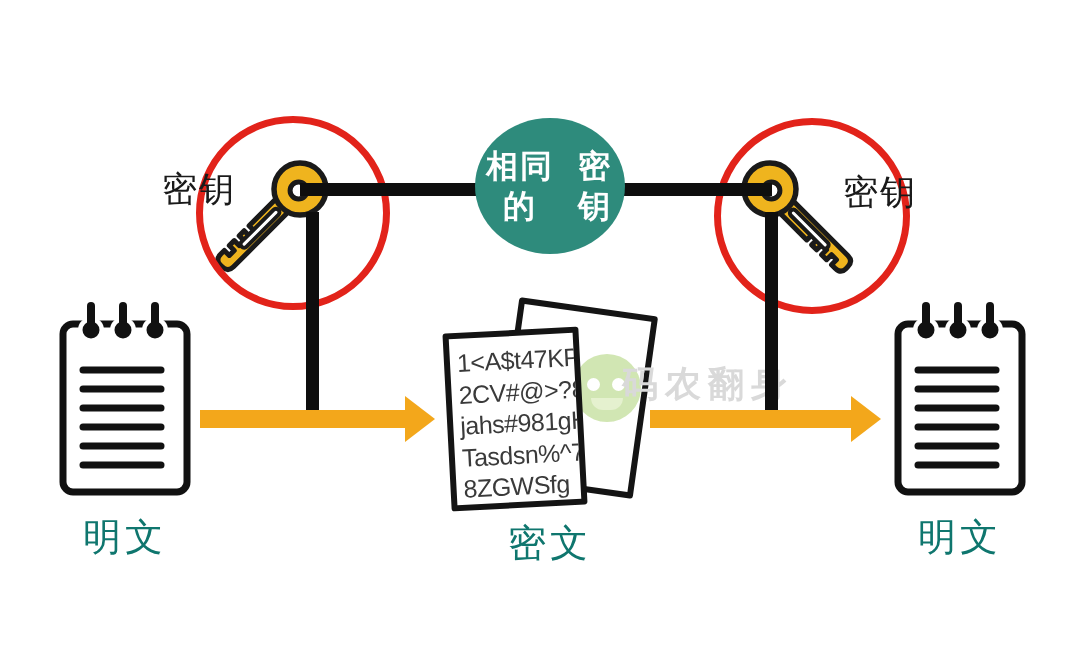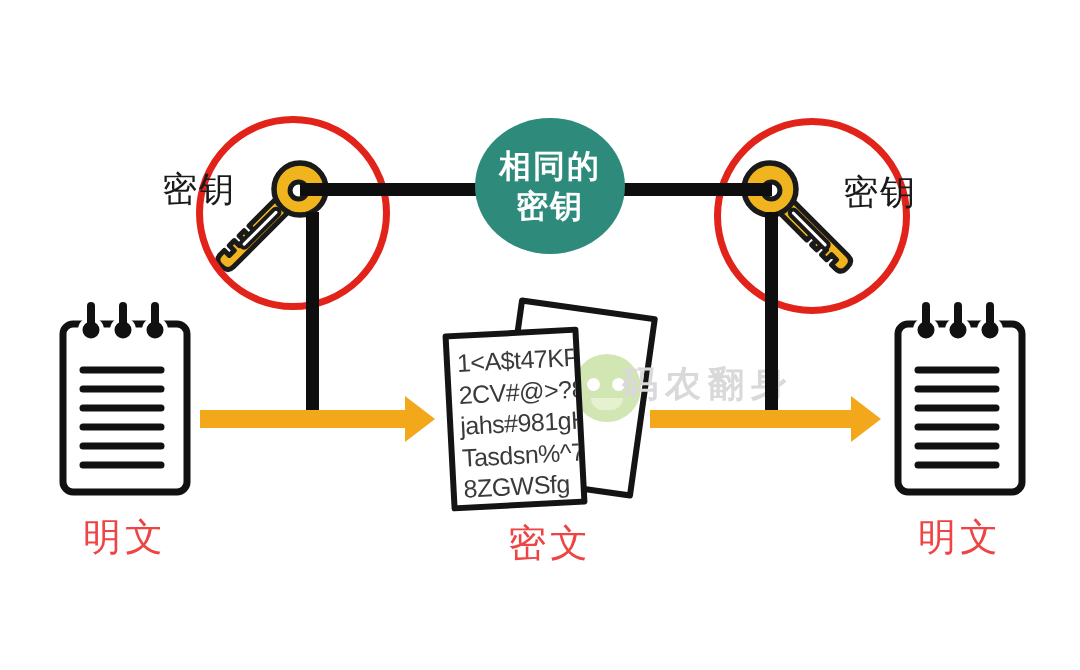--- a/index.html
+++ b/index.html
@@ -30,32 +30,32 @@
 
   
   .hline{height:13px;background:#0e0e0e;}
   .vline{width:13px;background:#0e0e0e;}
 
   
   .badge{
     width:150px;height:136px;
     border-radius:50%;
     background:#2e8b7c;
-    display:flex;flex-direction:column;
+    display:flex;flex-direction:row;
     align-items:center;justify-content:center;
     color:#ffffff;font-weight:700;
     font-size:32px;line-height:40px;
     letter-spacing:2px;
     text-align:center;
   }
 
   
   .doc-label{
     width:140px;text-align:center;
-    font-size:38px;color:#ef4444;
+    font-size:38px;color:#0f766e;
     letter-spacing:4px;white-space:nowrap;
   }
 
   
   .page{
     background:#ffffff;
     border:6px solid #141414;
     border-radius:3px;
   }
   .page-back{width:128px;height:172px;transform:rotate(8deg);}

